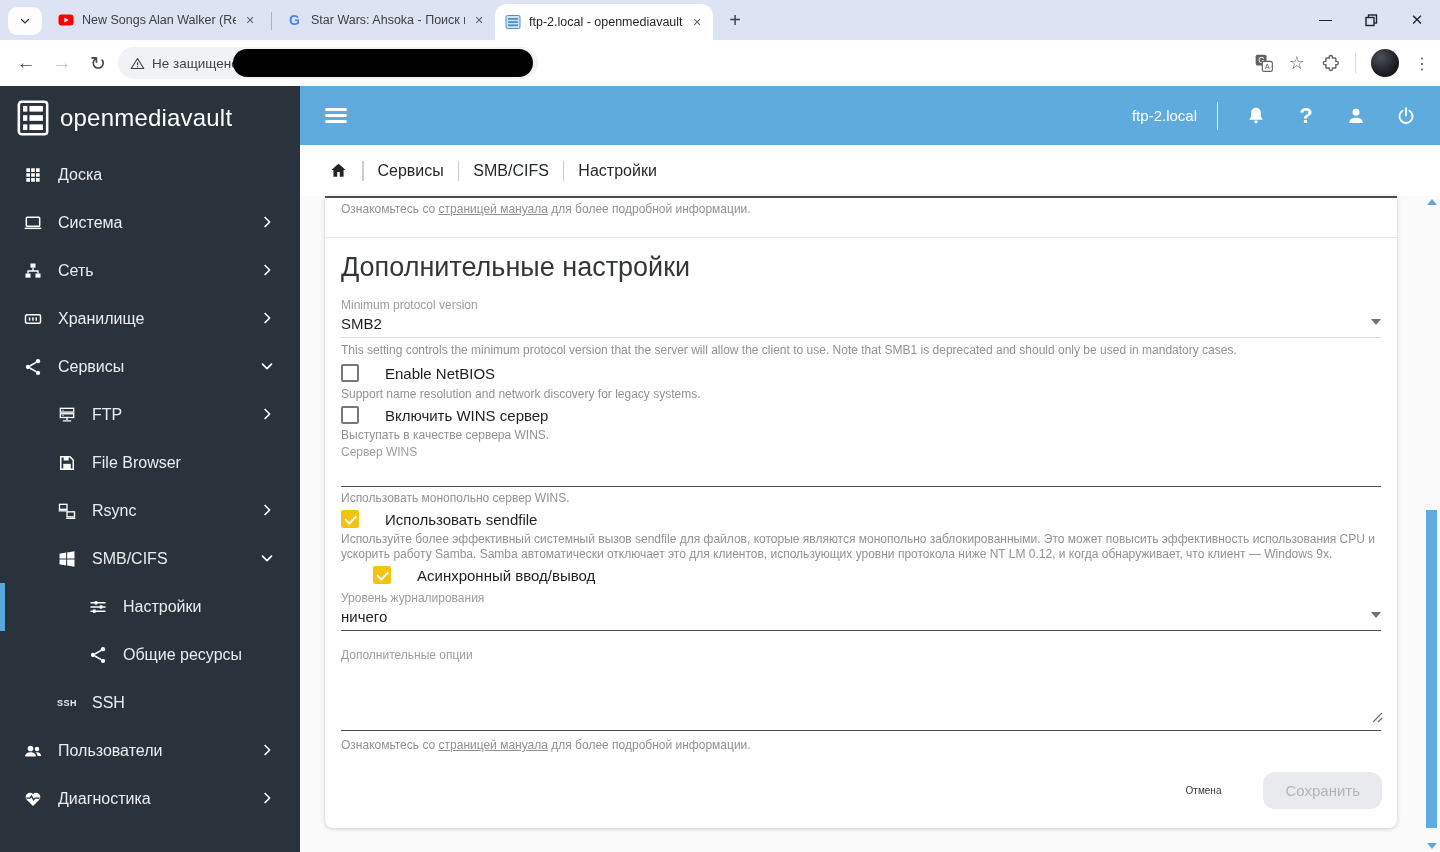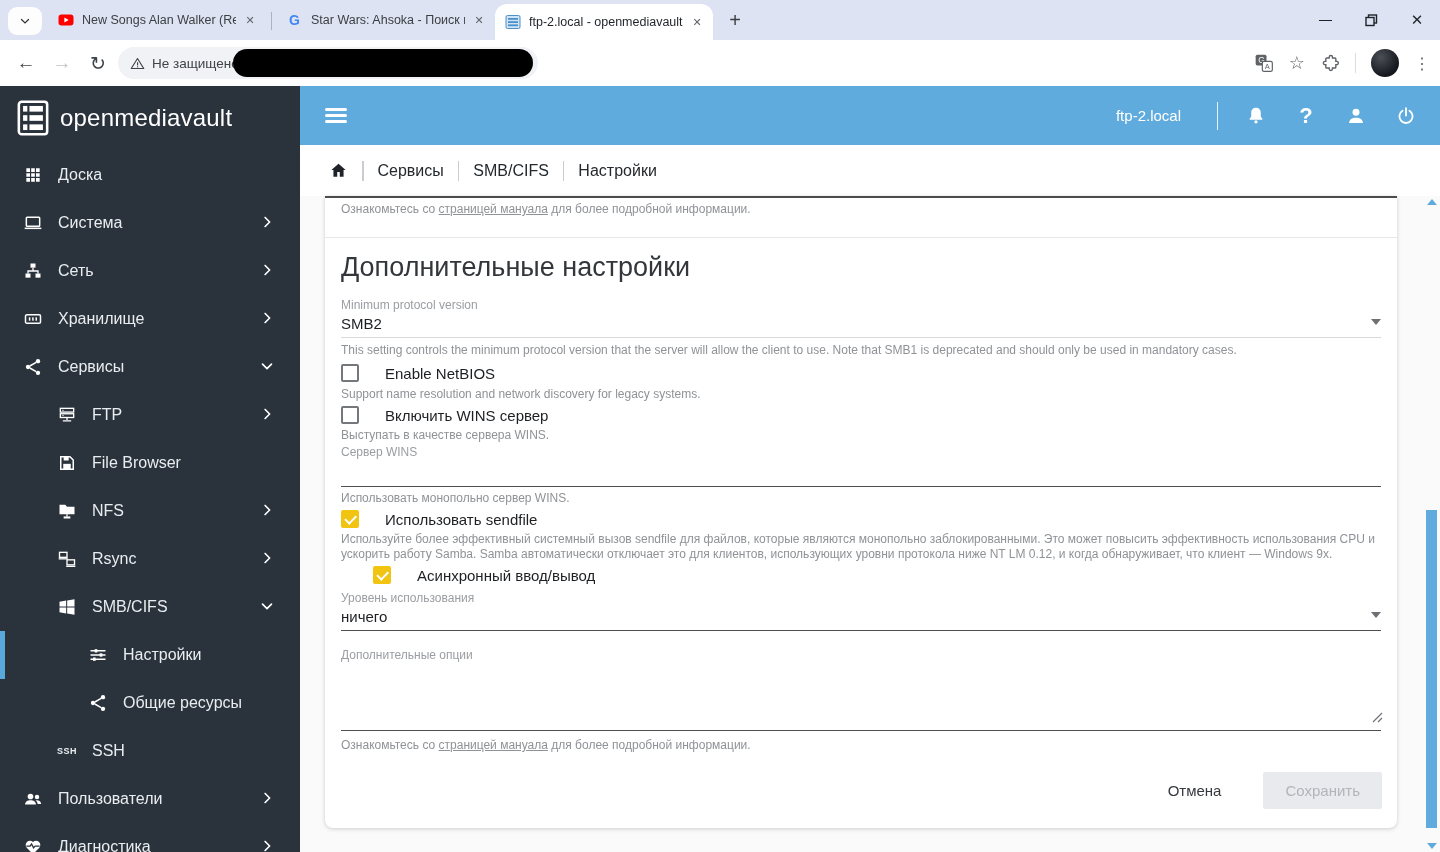--- a/index.html
+++ b/index.html
@@ -53,21 +53,21 @@
   .lvl1 { padding-left:55px;text-align:right; }
   .lvl2 { padding-left:86px; }
   .nav-item.active::before { content:""; position:absolute; left:0; top:0; width:5px; height:48px; background:#58a8dc; }
   .ssh-badge { font-size:9px; font-weight:bold; letter-spacing:.5px; color:#e9edf0; }
 
   
   .topbar { position:absolute; left:300px; top:0; width:1140px; height:59px; background:#5fabdd; display:flex; align-items:center; }
   .hamburger { margin-left:25px; width:22px; cursor:pointer; }
   .hamburger div { height:2.6px; background:#fff; border-radius:2px; margin:3.6px 0; }
   .topbar-right { position:absolute; right:14px; display:flex; align-items:center; gap:10px; }
-  .hostname { color:#fff; font-size:15px; margin-right:26px; }
+  .hostname { color:#fff; font-size:15px; margin-right:10px; }
   .topbar-sep { width:1px; height:28px; background:rgba(255,255,255,.85); margin-right:8px; }
   .top-icon { width:40px; height:36px; display:flex; align-items:center; justify-content:center; color:#fff; }
   .qmark { font-size:22px; font-weight:bold; color:#fff; }
 
   
   .breadcrumb { position:absolute; left:300px; top:59px; width:1140px; height:51px; background:#fff; display:flex; align-items:center; padding-left:29px; }
   .bc-sep { width:1.5px; height:20px; background:#c9ccd1; margin:0 14px; }
   .bc-item { font-size:16px; color:#24292e; }
 
   
@@ -85,22 +85,22 @@
   .sel-arrow { width:0; height:0; border-left:5px solid transparent; border-right:5px solid transparent; border-top:6px solid #6d7074; }
   .heading { font-size:27px; color:#33373b; font-weight:400; }
 
   .cb-row { display:flex; align-items:flex-end; gap:26px; }
   .cb-box { width:18px; height:18px; border:2px solid #74787c; border-radius:2px; background:#fff; position:relative; flex:0 0 18px; }
   .cb-box.checked { border:none; background:#f2c412; }
   .cb-box.checked::after { content:""; position:absolute; left:4px; top:4.5px; width:9px; height:4.5px; border-left:2px solid #fff; border-bottom:2px solid #fff; transform:rotate(-45deg); }
   .cb-label { font-size:15px; color:#1d1f22; }
 
   .footer-row { position:absolute; left:16px; right:15px; top:572px; height:44px; display:flex; align-items:center; justify-content:flex-end; gap:30px; }
-  .btn-cancel { font-size:15px; color:#36393d; background:none; border:none; padding:8px 12px; }
-  .btn-save { font-size:15px; color:#b1b5ba; background:#e8eaed; border:none; border-radius:2px; padding:10px 22px; }
+  .btn-cancel { font-size:10px; color:#36393d; background:none; border:none; padding:8px 12px; }
+  .btn-save { font-size:15px; color:#b1b5ba; background:#e8eaed; border:none; border-radius:12px; padding:10px 22px; }
 
   
   .scrollbar { position:absolute; right:1px; top:0; width:16px; height:656px; }
   .sb-thumb { position:absolute; left:3px; top:314px; width:11px; height:318px; background:#5fabdd; }
   .sb-arrow-up { position:absolute; left:4px; top:3px; width:0; height:0; border-left:5px solid transparent; border-right:5px solid transparent; border-bottom:6px solid #5fabdd; }
   .sb-arrow-down { position:absolute; left:4px; bottom:3px; width:0; height:0; border-left:5px solid transparent; border-right:5px solid transparent; border-top:6px solid #5fabdd; }
 </style>
 </head>
 <body>
 
@@ -301,35 +301,20 @@
         <span class="nav-icon">
             <svg width="20" height="20" viewBox="0 0 24 24">
               <path d="M4.5 4.5h11l4 4v11h-15z" fill="none" stroke="#fff" stroke-width="1.8"></path>
               <rect x="8" y="4.5" width="6" height="4.5" fill="#fff"></rect>
               <rect x="7.5" y="13" width="9" height="6.5" fill="#fff"></rect>
             </svg>
           </span>
         <span class="nav-label">File Browser</span>
       </div>
 
-      <div class="nav-item lvl1">
-        <span class="nav-icon">
-            <svg width="20" height="20" viewBox="0 0 24 24" fill="#fff">
-              <path d="M3 4.5h7l2 2.5h9v9H3z"></path>
-              <path d="M12 16v2.5" stroke="#fff" stroke-width="1.6"></path>
-              <rect x="8" y="18.5" width="8" height="2.5"></rect>
-            </svg>
-          </span>
-        <span class="nav-label">NFS</span>
-        <span class="nav-chevron">
-            <svg width="18" height="18" viewBox="0 0 24 24">
-              <path d="M9.5 6l6 6-6 6" fill="none" stroke="#fff" stroke-width="2.2" stroke-linecap="round" stroke-linejoin="round"></path>
-            </svg>
-          </span>
-      </div>
 
       <div class="nav-item lvl1">
         <span class="nav-icon">
             <svg width="20" height="20" viewBox="0 0 24 24">
               <rect x="3" y="4" width="9" height="6" fill="none" stroke="#fff" stroke-width="1.6"></rect>
               <rect x="2" y="11" width="11" height="1.6" fill="#fff"></rect>
               <rect x="12" y="13" width="9" height="6" fill="none" stroke="#fff" stroke-width="1.6"></rect>
               <rect x="11" y="20" width="11" height="1.6" fill="#fff"></rect>
             </svg>
           </span>
@@ -506,21 +491,21 @@
         <div class="cb-box checked"></div>
         <span class="cb-label">Использовать sendfile</span>
       </div>
       <div class="abs hint" style="top:336px;left:16px;right:14px;">Используйте более эффективный системный вызов sendfile для файлов, которые являются монопольно заблокированными. Это может повысить эффективность использования CPU и ускорить работу Samba. Samba автоматически отключает это для клиентов, использующих уровни протокола ниже NT LM 0.12, и когда обнаруживает, что клиент — Windows 9x.</div>
 
       <div class="abs cb-row" style="top:370px;left:16px;margin-left:32px;">
         <div class="cb-box checked"></div>
         <span class="cb-label">Асинхронный ввод/вывод</span>
       </div>
 
-      <div class="abs flabel" style="top:395px;left:16px;">Уровень использования</div>
+      <div class="abs flabel" style="top:395px;left:16px;">Уровень журналирования</div>
       <div class="abs fvalue" style="top:412px;left:16px;">ничего</div>
       <div class="abs sel-arrow" style="top:416px;right:16px;"></div>
       <div class="abs ul-dark" style="top:434px;"></div>
 
       <div class="abs flabel" style="top:452px;left:16px;">Дополнительные опции</div>
       <div class="abs" style="top:468px;left:16px;right:16px;height:62px;"></div>
       <svg class="abs" style="top:516px;right:14px;" width="11" height="11" viewBox="0 0 11 11">
           <path d="M10 1L1 10M10 6L6 10" stroke="#6f7276" stroke-width="1.2"></path>
         </svg>
       <div class="abs ul-dark" style="top:534px;"></div>

